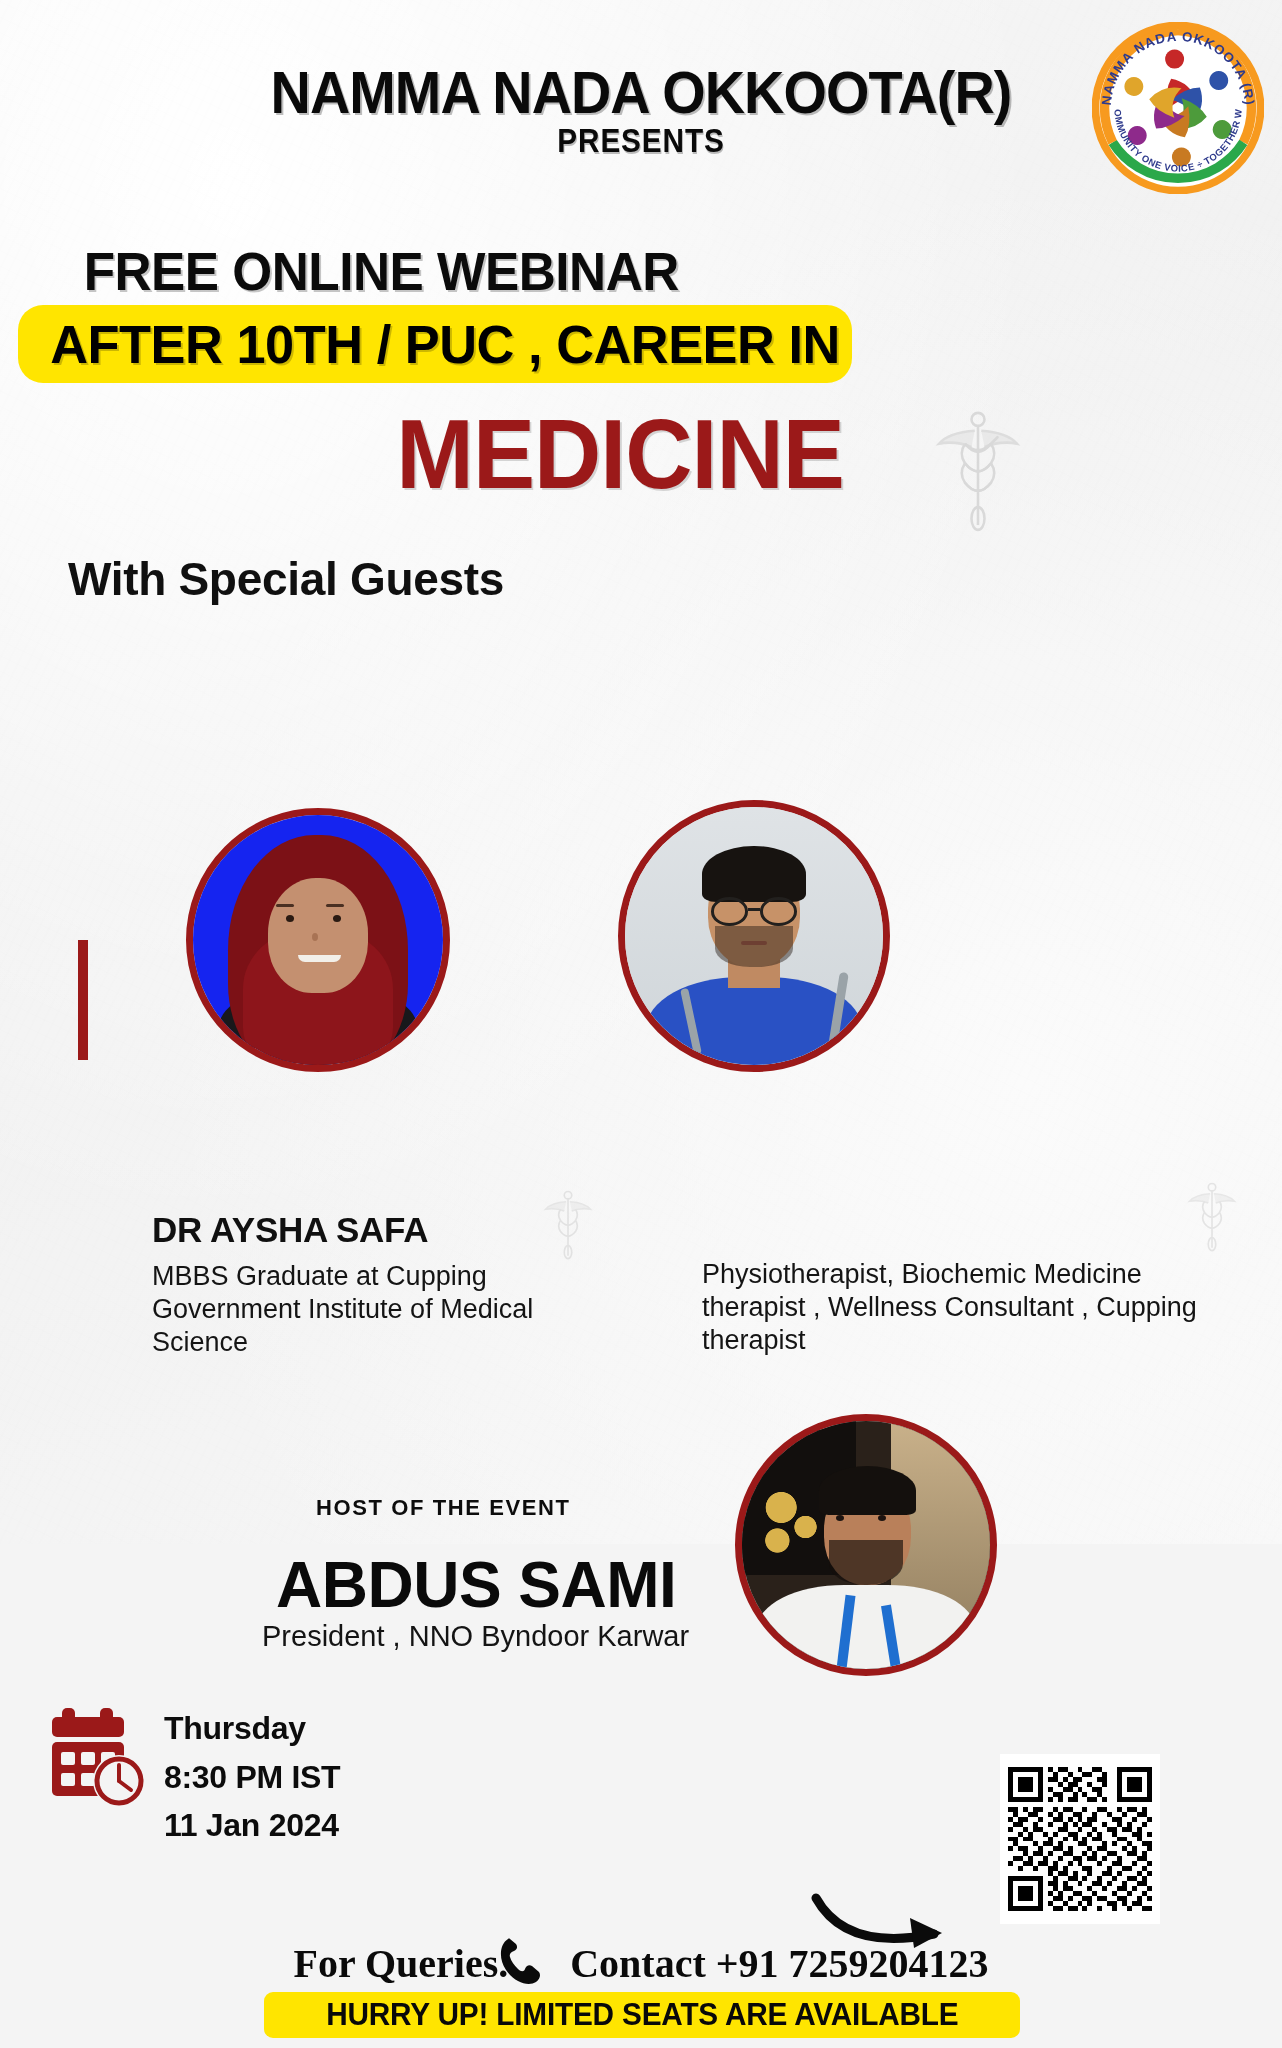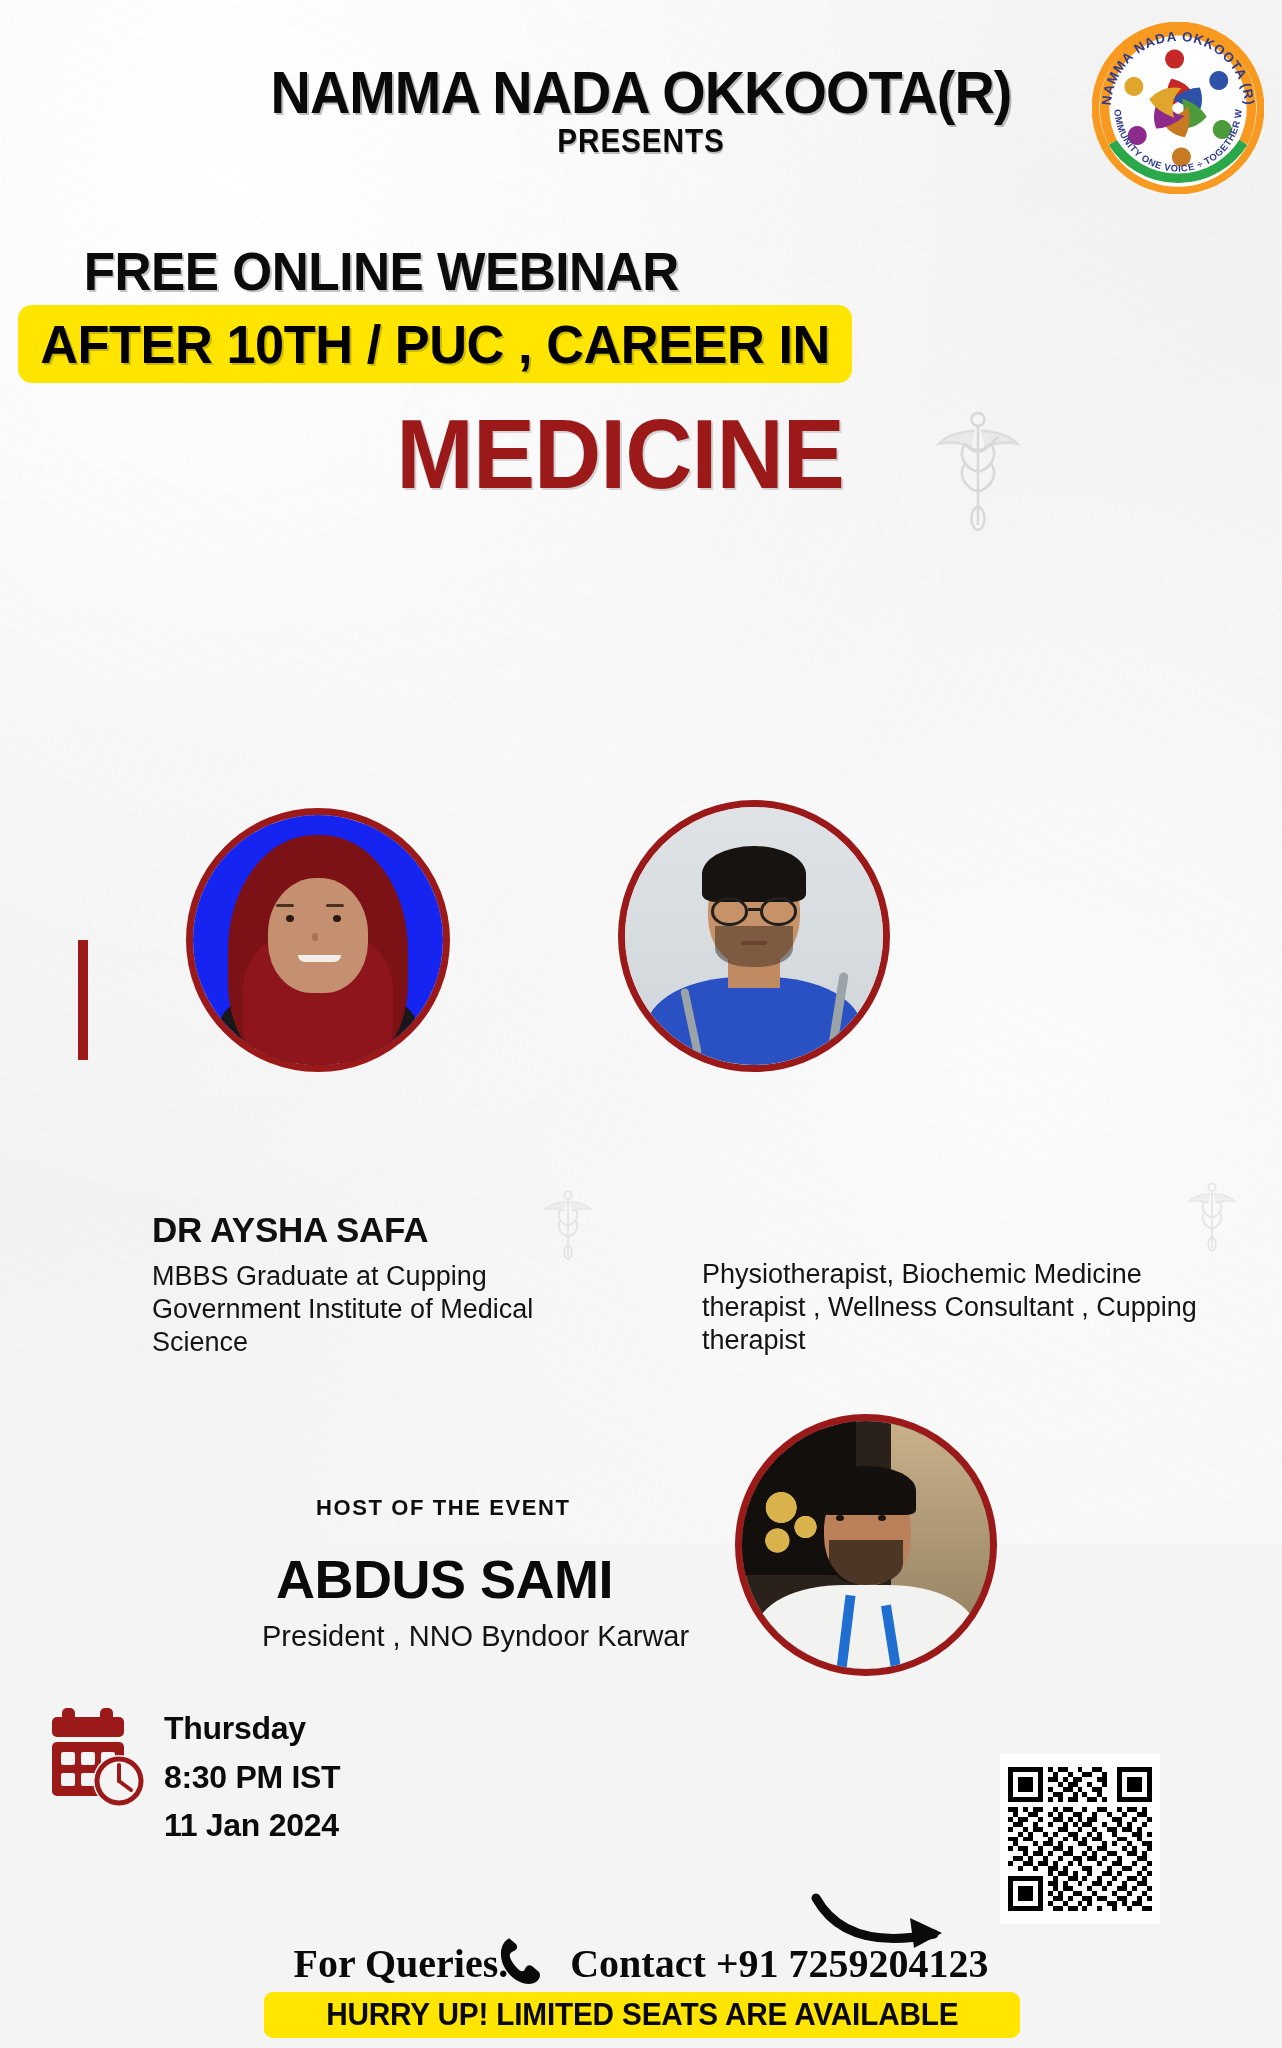--- a/index.html
+++ b/index.html
@@ -50,22 +50,22 @@
   
   .webinar-line{
     position:absolute; left:68px; top:240px;
     font-size:54px; font-weight:bold; letter-spacing:-.5px;
     color:#0b0b0b; transform:scaleX(.95);
     text-shadow:2px 2px 0 rgba(0,0,0,.22);
   }
   .yellow-band{
     position:absolute; left:18px; top:305px;
     width:834px; height:78px;
-    background:#FFE500; border-radius:14px;
-    display:flex; align-items:center; justify-content:center;
+    background:#FFE500; border-radius:25px;
+    display:flex; align-items:center; justify-content:flex-end;
   }
   .yellow-band span{
     font-size:54px; font-weight:bold; color:#000;
     letter-spacing:-.5px; transform:scaleX(.97);
     text-shadow:2px 2px 0 rgba(0,0,0,.2);
     white-space:nowrap;
   }
   .medicine{
     position:absolute; left:0; right:0; top:398px;
     text-align:center;
@@ -148,21 +148,21 @@
   .cad-sm{ position:absolute; width:56px; height:80px; opacity:.35; }
   #cad-aysha{ left:540px; top:1186px; }
   #cad-taha { left:1184px; top:1178px; }
 
   .guest-desc{ position:absolute; font-size:27px; line-height:1.22; color:#141414; }
   #desc-aysha{ left:152px; top:1260px; width:460px; }
   #desc-taha { left:702px; top:1258px; width:545px; }
 
   
   .host-label{ position:absolute; left:316px; top:1495px; font-size:22px; font-weight:bold; letter-spacing:1.6px; color:#0d0d0d;}
-  .host-name { position:absolute; left:276px; top:1548px; font-size:54px; font-weight:bold; letter-spacing:-.5px; color:#0a0a0a;}
+  .host-name { position:absolute; left:276px; top:1548px; font-size:64px; font-weight:bold; letter-spacing:-.5px; color:#0a0a0a;}
   .host-role { position:absolute; left:262px; top:1620px; font-size:29px; color:#141414;}
 
   
   .cal-icon{ position:absolute; left:48px; top:1700px; width:110px; height:110px; }
   .date-lines{ position:absolute; left:164px; top:1700px; }
   .date-lines div{ font-size:32px; font-weight:bold; color:#0c0c0c; line-height:1.27; letter-spacing:-.3px;margin-top:8px;}
 
   
   .scan-btn{
     position:absolute; left:637px; top:1800px;
@@ -264,20 +264,21 @@
       <path d="M28 14 q-16 1 -22 8 q10 -2 20 2" fill="#dcdcdc" stroke="#c2c2c2"></path>
       <path d="M32 14 q16 1 22 8 q-10 -2 -20 2" fill="#dcdcdc" stroke="#c2c2c2"></path>
       <path d="M22 22 q8 8 16 0 q8 -8 0 0 q-8 8 -16 0"></path>
       <path d="M22 22 q8 10 16 0 M22 34 q8 10 16 0 M22 46 q8 10 16 0"></path>
       <path d="M22 22 q-4 6 0 12 q8 10 16 0 q4 -6 0 -12"></path>
       <path d="M22 34 q-4 6 0 12 q8 10 16 0 q4 -6 0 -12"></path>
       <ellipse cx="30" cy="68" rx="4" ry="7"></ellipse>
     </svg>
   </div>
 
+  <div class="special-guests">With Special Guests</div>
 
   <div class="red-bar"></div>
 
   <div class="photo" id="photo-aysha">
     <div class="inner">
       <div class="ay-bg"></div>
       <div class="ay-shoulder"></div>
       <div class="ay-hijab"></div>
       <div class="ay-hijab2"></div>
       <div class="ay-face"></div>

